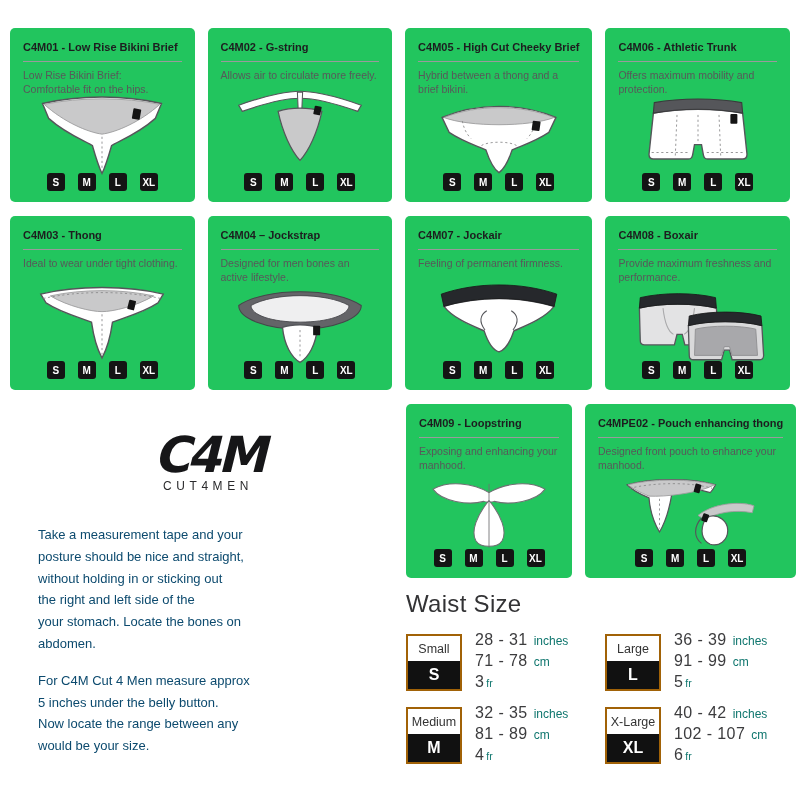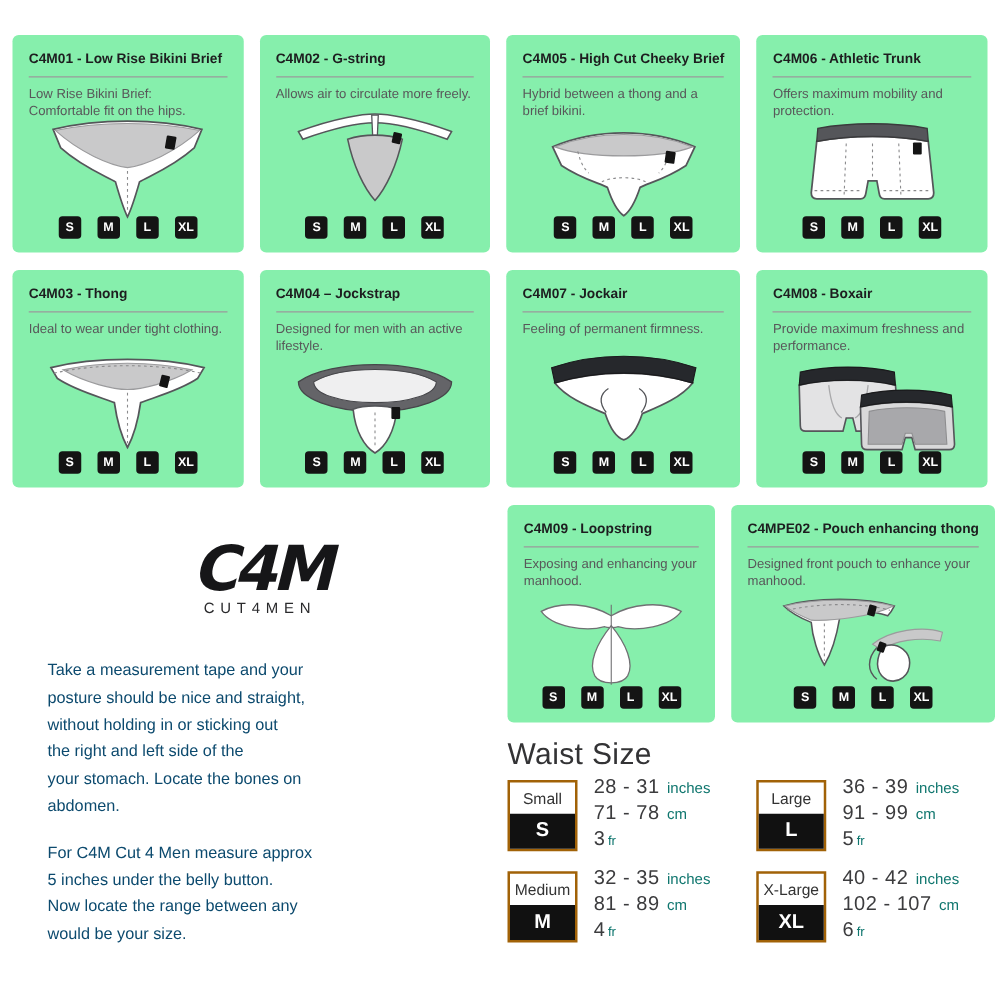--- a/index.html
+++ b/index.html
@@ -2,41 +2,41 @@
 <html><head>
 <meta charset="utf-8">
 <style>
   html,body{margin:0;padding:0;}
   body{width:800px;height:800px;background:#ffffff;font-family:"Liberation Sans",sans-serif;position:relative;overflow:hidden;}
   #page{position:absolute;inset:0;}
 
   
   .cards-grid{position:absolute;display:grid;grid-template-columns:repeat(4,1fr);gap:14px 13px;left:10px;top:28px;width:780px;}
   .cards-grid.row3{grid-template-columns:1fr 1fr;left:406px;top:404px;width:384px;}
-  .card{background:#86efac;border-radius:5px;height:174px;padding:13px 13px 9px;box-sizing:border-box;display:flex;flex-direction:column;}
+  .card{background:#22c55e;border-radius:5px;height:174px;padding:13px 13px 9px;box-sizing:border-box;display:flex;flex-direction:column;}
   .card-title{margin:0;font-size:11px;font-weight:bold;color:#1d1d1f;white-space:nowrap;letter-spacing:0;}
   .card-divider{height:1px;background:#9a9a9b;margin-top:8px;flex-shrink:0;}
   .card-desc{margin:7px 0 0;font-size:10.5px;line-height:1.3;color:#58585a;}
   .card-illus{flex:1;display:flex;align-items:center;justify-content:center;min-height:0;}
   .card-illus svg{width:140px;height:88px;}
   .card-sizes{display:flex;justify-content:center;gap:13px;padding-bottom:2px;}
   .badge{min-width:18px;height:18px;padding:0 2px;background:#141414;color:#fff;font-size:10px;font-weight:bold;display:flex;align-items:center;justify-content:center;border-radius:3px;box-sizing:border-box;}
 
   
   .left-block{position:absolute;left:20px;top:410px;width:376px;}
   .logo{text-align:center;margin-top:16px;}
   .logo svg{width:212px;height:68px;}
   .intro{padding-left:18px;color:#0c4a6e;font-size:13px;}
   .intro .para{margin-top:26px;}
   .intro .para + .para{margin-top:15px;}
   .intro .line{line-height:21.8px;white-space:nowrap;}
 
   
   .waist{position:absolute;left:406px;top:590px;width:390px;}
-  .waist-title{margin:0 0 6px;font-size:24px;font-weight:400;color:#333335;letter-spacing:0.3px;}
+  .waist-title{margin:0 0 16px;font-size:24px;font-weight:400;color:#333335;letter-spacing:0.3px;}
   .waist-grid{display:grid;grid-template-columns:1fr 1fr;gap:16px 8px;}
   .wcell{display:flex;align-items:flex-start;}
   .wbox{width:56px;border:2px solid #a16207;box-sizing:border-box;flex-shrink:0;background:#fff;}
   .wbox-label{height:25px;display:flex;align-items:center;justify-content:center;font-size:12.5px;color:#333;}
   .wbox-letter{height:28px;background:#111;color:#fff;display:flex;align-items:center;justify-content:center;font-size:16px;font-weight:bold;}
   .wvals{margin-left:13px;margin-top:-3px;}
   .wline{display:flex;align-items:baseline;height:21px;}
   .wline.fr{height:18px;}
   .wnum{font-size:16px;color:#3c3c3e;letter-spacing:0.4px;}
   .wunit{font-size:12px;color:#0f766e;margin-left:6px;}
@@ -151,21 +151,21 @@
           <span class="badge">S</span>
           <span class="badge">M</span>
           <span class="badge">L</span>
           <span class="badge">XL</span>
         </div>
   </div>
 
   <div class="card">
     <h3 class="card-title">C4M04 – Jockstrap</h3>
     <div class="card-divider"></div>
-    <p class="card-desc">Designed for men with an active lifestyle.</p>
+    <p class="card-desc">Designed for men bones an active lifestyle.</p>
     <div class="card-illus">
           <svg viewBox="0 0 160 100">
             <path d="M10,30 C40,9 120,9 150,30 C150,45 118,57 80,57 C42,57 10,45 10,30 Z" fill="#646468" stroke="#46464a" stroke-width="1.2"></path>
             <path d="M24,30 C50,15 110,15 136,30 C136,41 112,49 80,49 C48,49 24,41 24,30 Z" fill="#efeff0" stroke="#46464a" stroke-width="1"></path>
             <path d="M60,55 C70,51 90,51 100,55 C98,75 90,89 80,95 C70,89 62,75 60,55 Z" fill="#fff" stroke="#55565a" stroke-width="1.5"></path>
             <path d="M80,58 L80,91" fill="none" stroke="#8a8a8c" stroke-width="1" stroke-dasharray="2.5 3"></path>
             <rect x="95" y="53" width="8" height="11" rx="1" fill="#141414"></rect>
           </svg>
         </div>
     <div class="card-sizes">

